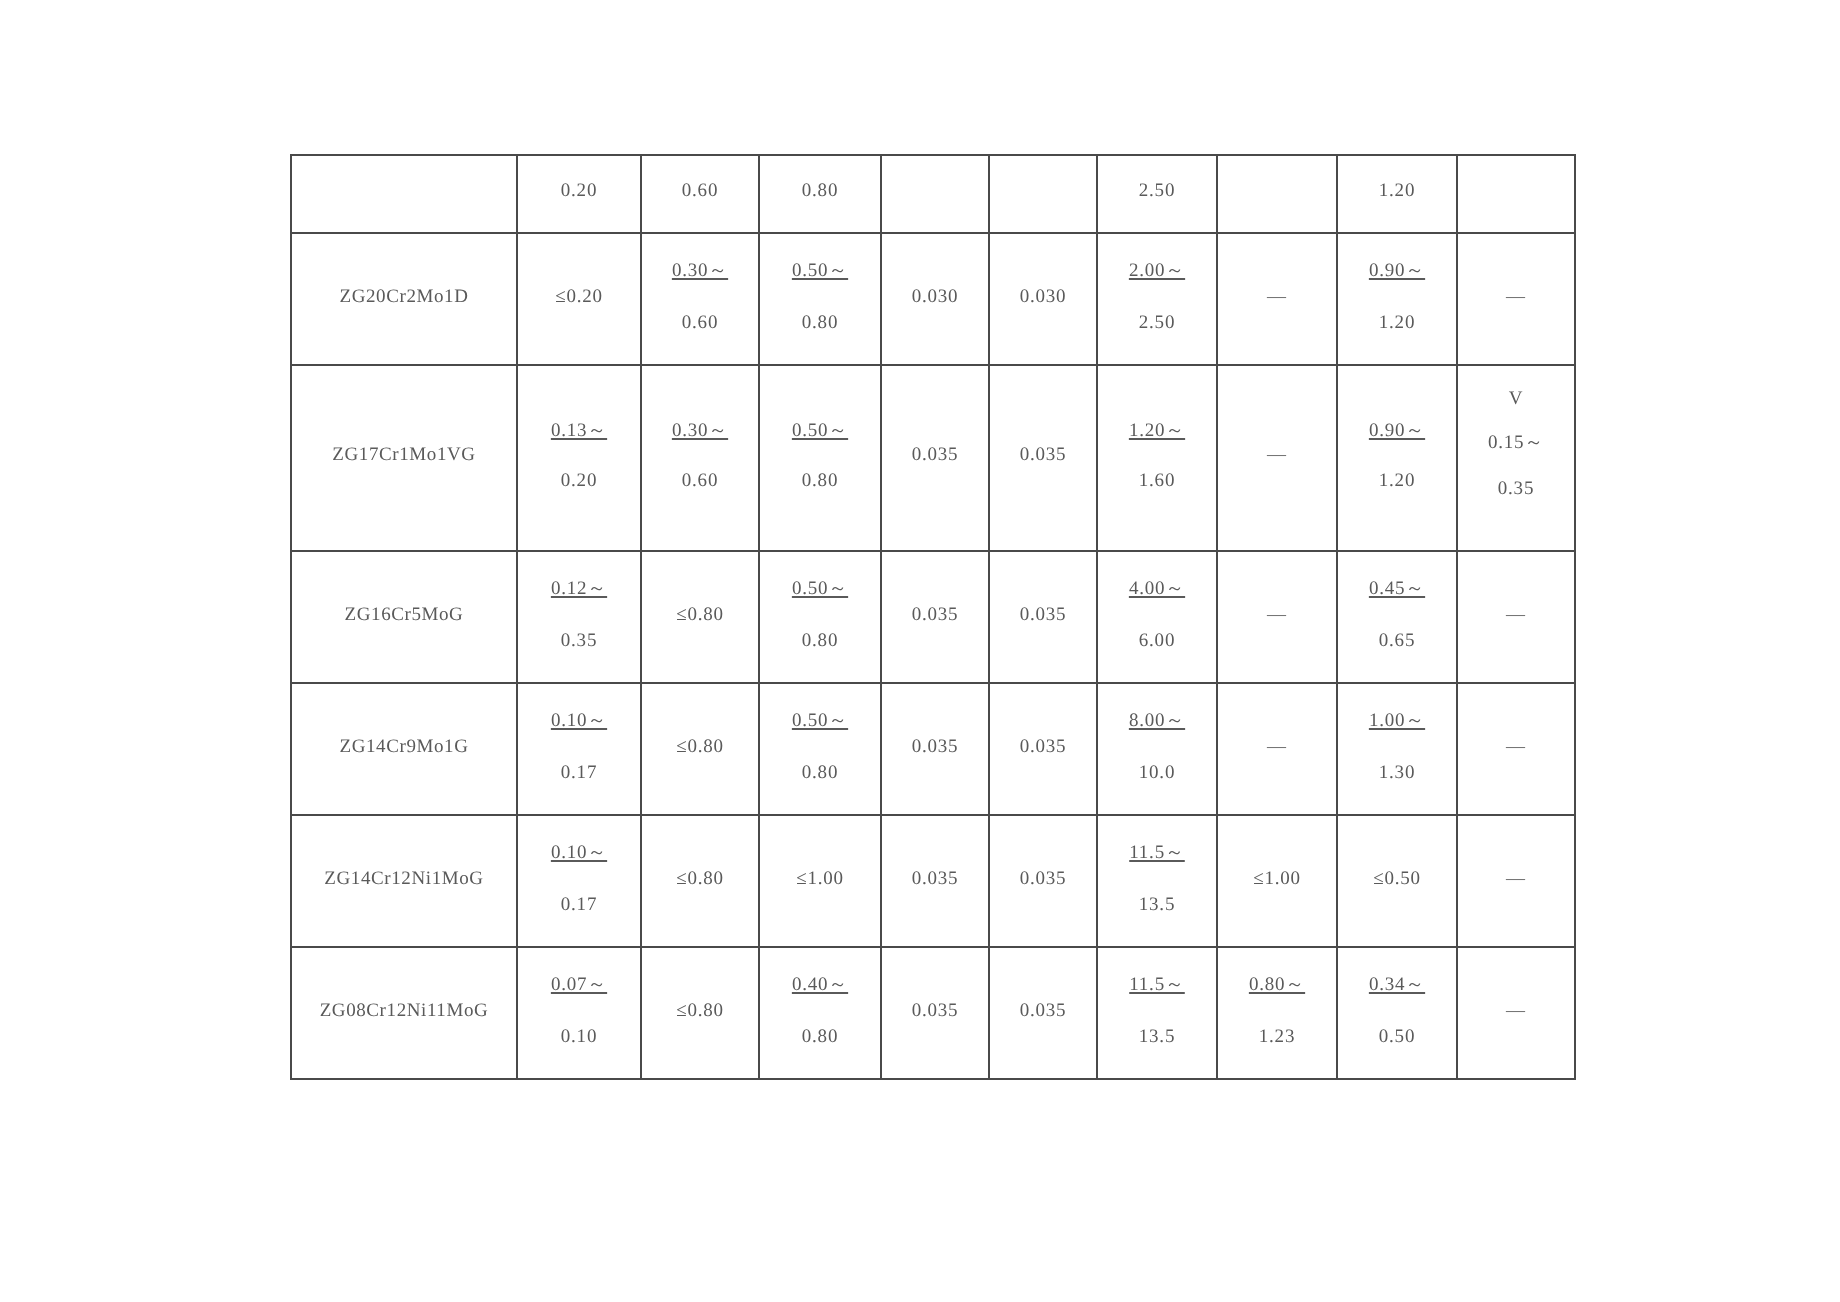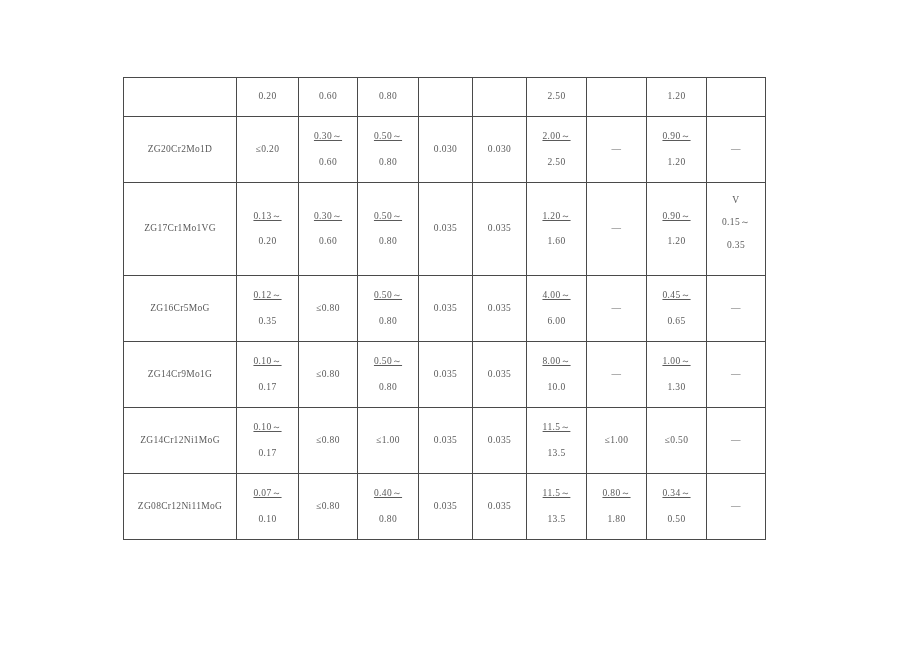--- a/index.html
+++ b/index.html
@@ -20,21 +20,21 @@
     position: absolute;
     left: 0;
     top: 0;
     width: 920px;
     height: 651px;
     background: #ffffff;
   }
 
   #spec-table {
     position: absolute;
-    left: 123px;
+    left: 145px;
     top: 77px;
     width: 642px;
     border-collapse: collapse;
     table-layout: fixed;
     background: #ffffff;
   }
 
   #spec-table td {
     border: 1px solid #4a4a4a;
     text-align: center;
@@ -470,21 +470,21 @@
           </td>
           <td>
             <div class="cell-stack lines2">
               <span>11.5～</span>
               <span>13.5</span>
             </div>
           </td>
           <td>
             <div class="cell-stack lines2">
               <span>0.80～</span>
-              <span>1.80</span>
+              <span>1.23</span>
             </div>
           </td>
           <td>
             <div class="cell-stack lines2">
               <span>0.34～</span>
               <span>0.50</span>
             </div>
           </td>
           <td>
             <div class="cell-stack">

